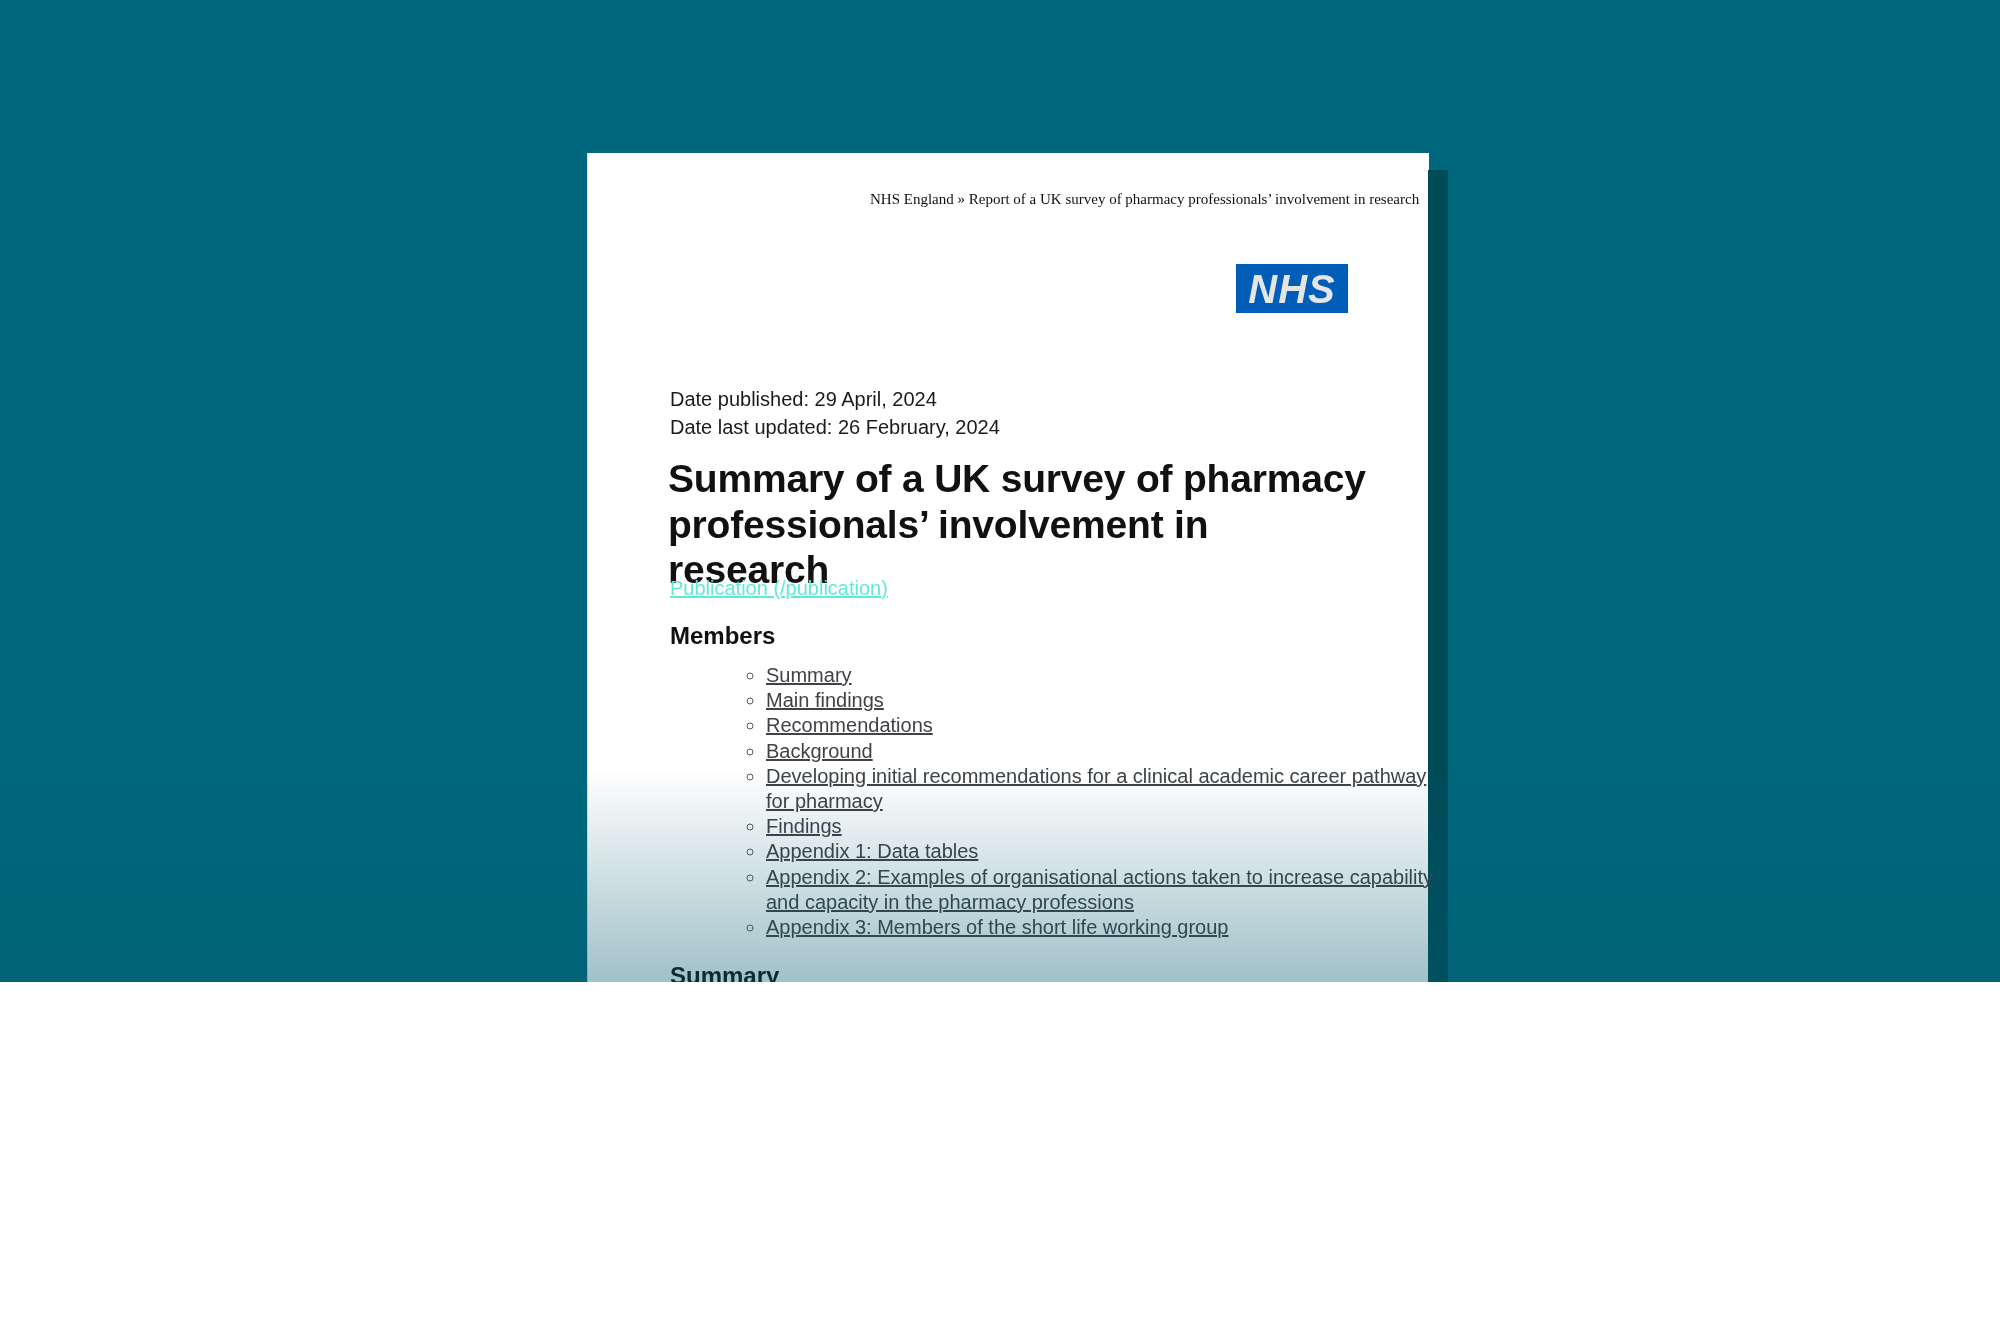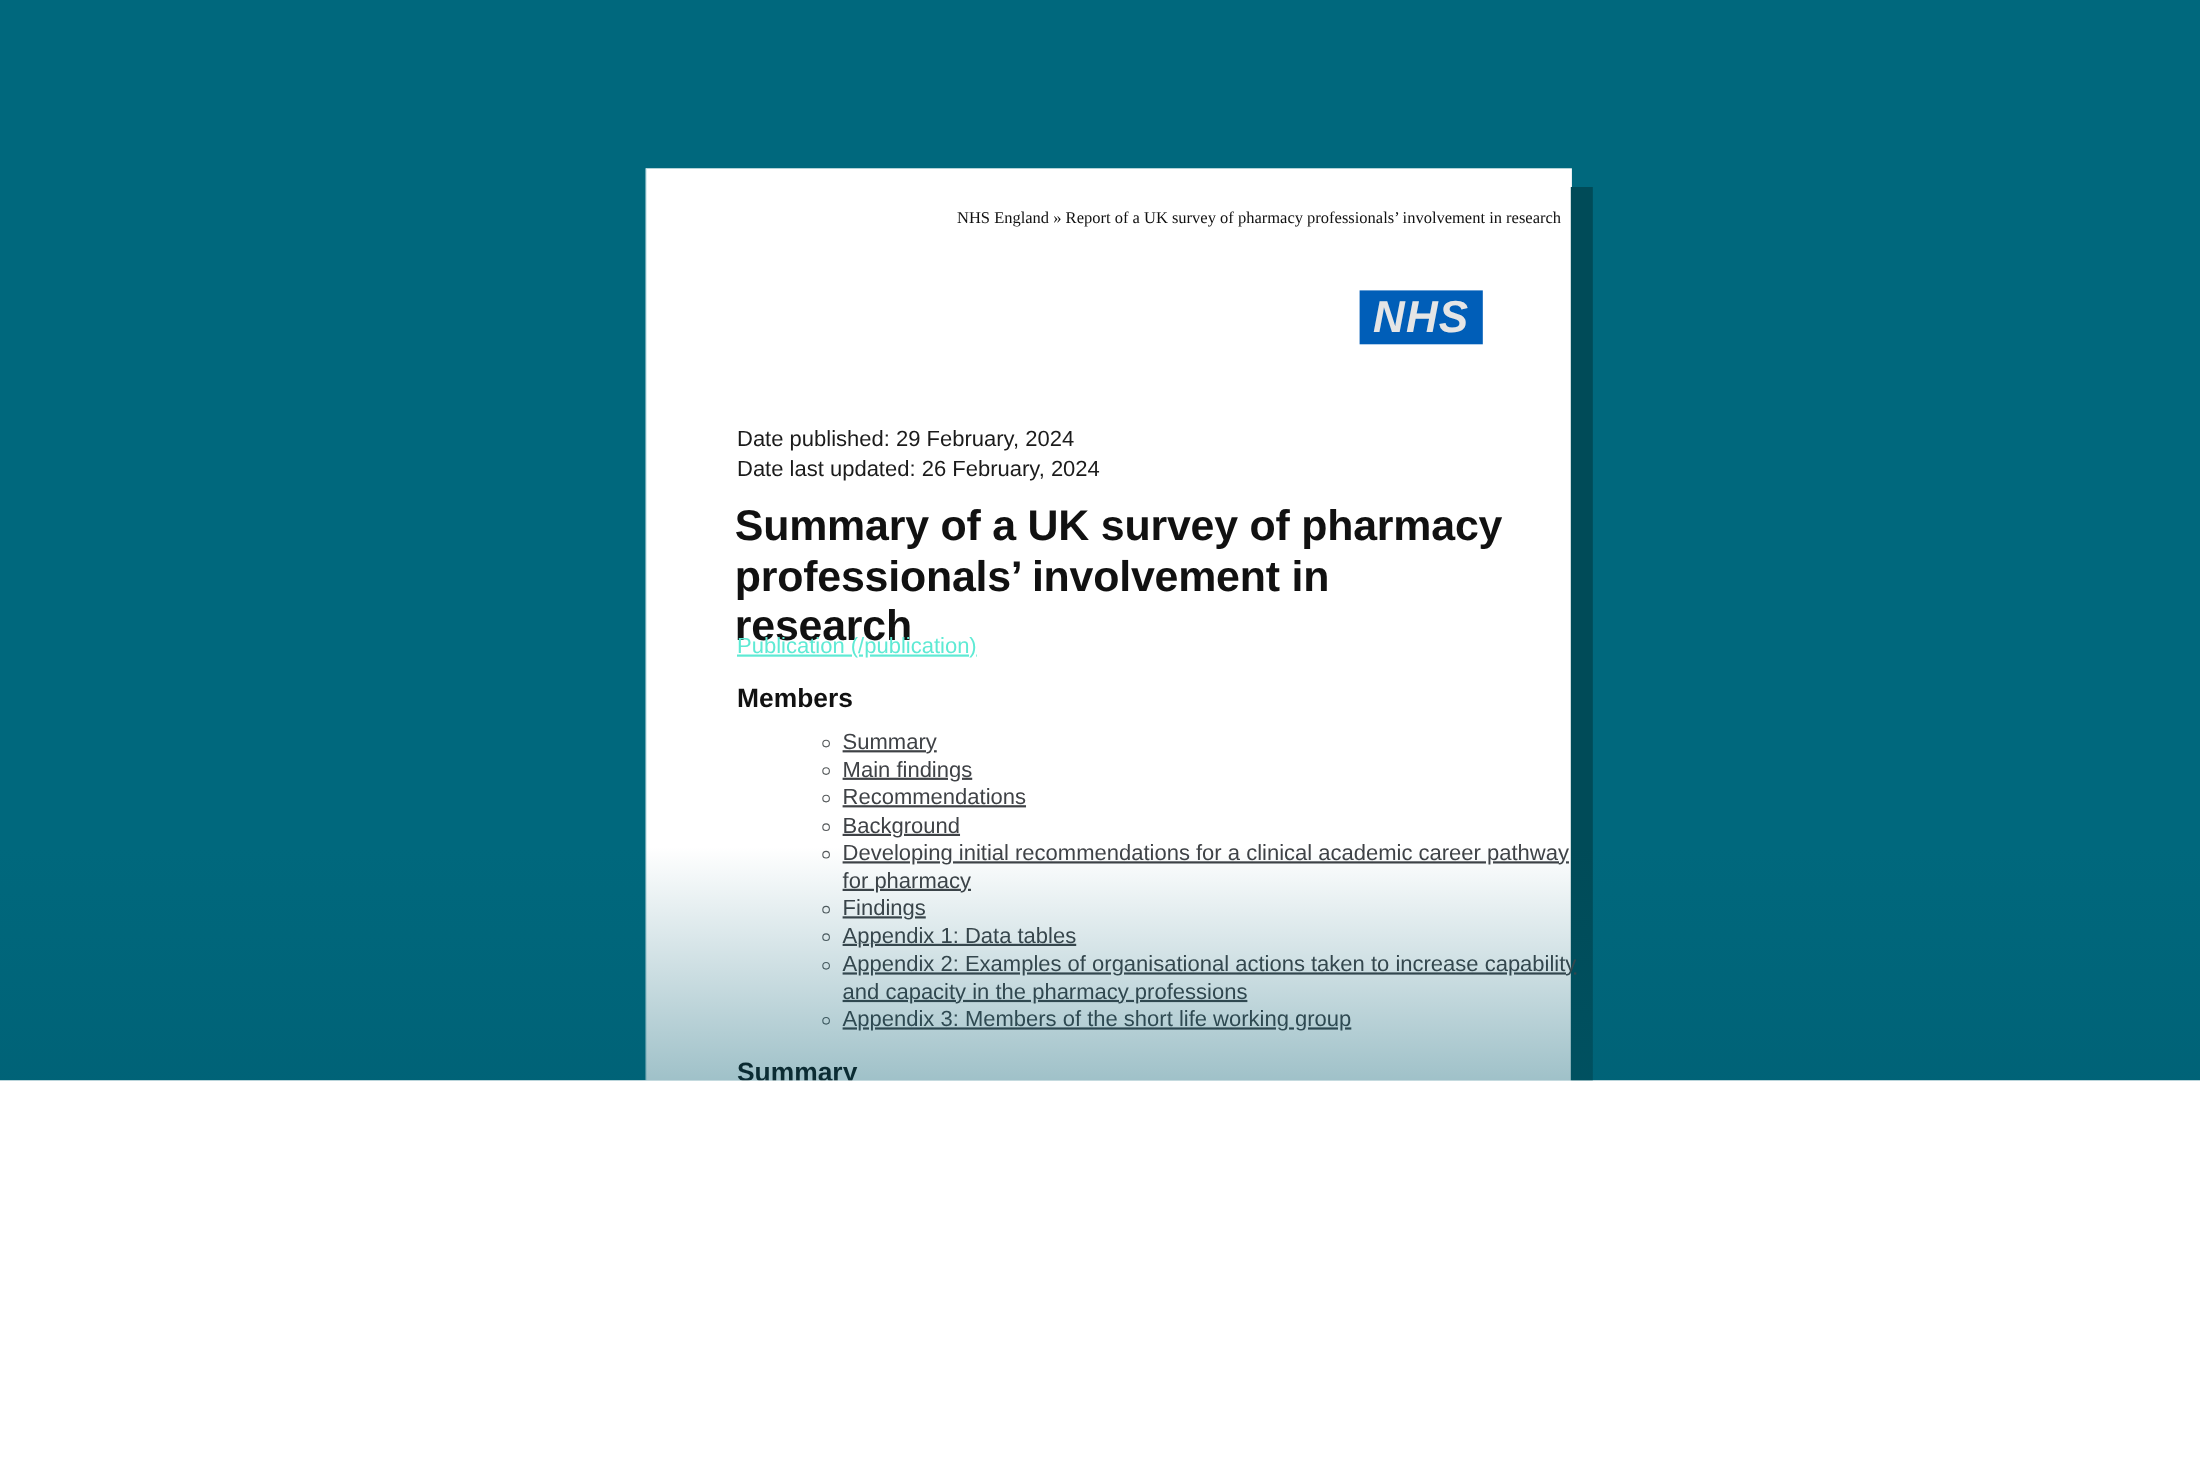--- a/index.html
+++ b/index.html
@@ -62,21 +62,21 @@
   <div class="breadcrumb">NHS England » Report of a UK survey of pharmacy professionals’ involvement in research</div>
 
   <div class="logo">
     <div class="logo-box">
       <span class="logo-nhs">NHS</span>
     </div>
     <div class="logo-england">England</div>
   </div>
 
   <div class="meta">
-    <div>Date published: 29 February, 2024</div>
+    <div>Date published: 29 April, 2024</div>
     <div>Date last updated: 26 February, 2024</div>
   </div>
 
   <h1 class="doc-title" style="margin:0;">Summary of a UK survey of pharmacy professionals’ involvement in research</h1>
 
   <a class="pub-link">Publication (/publication)</a>
 
   <h2 class="section content-head">Members</h2>
 
   <ul class="toc">

